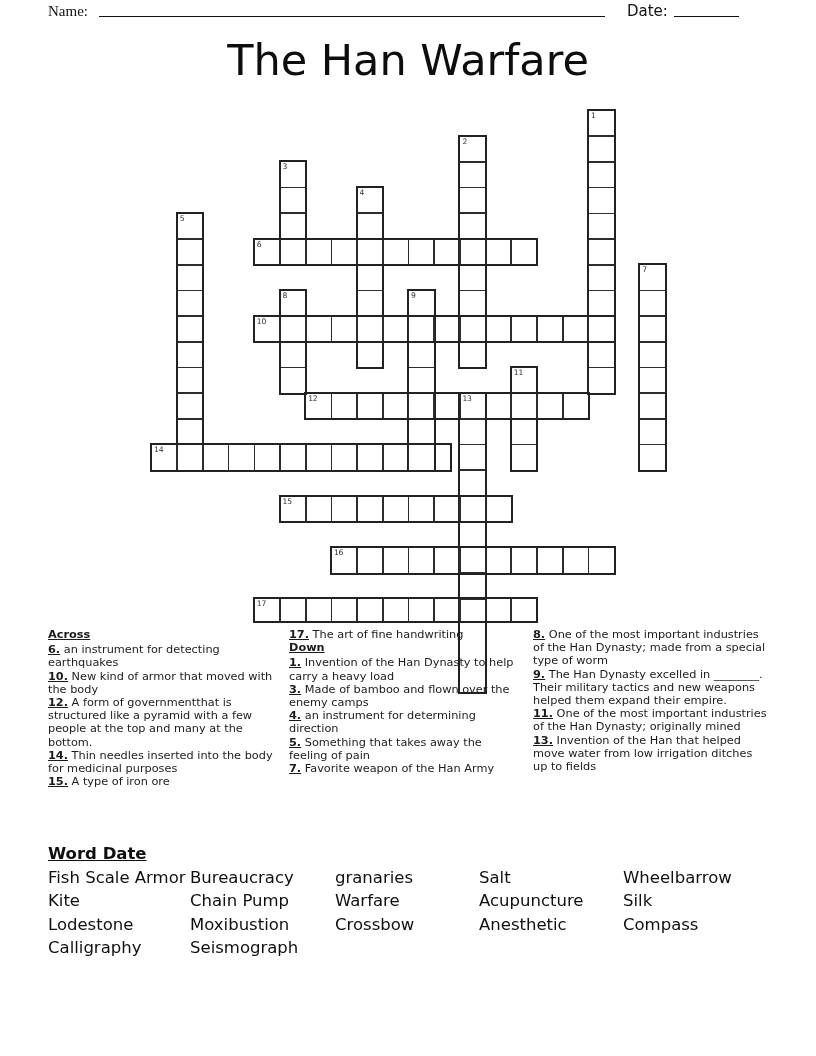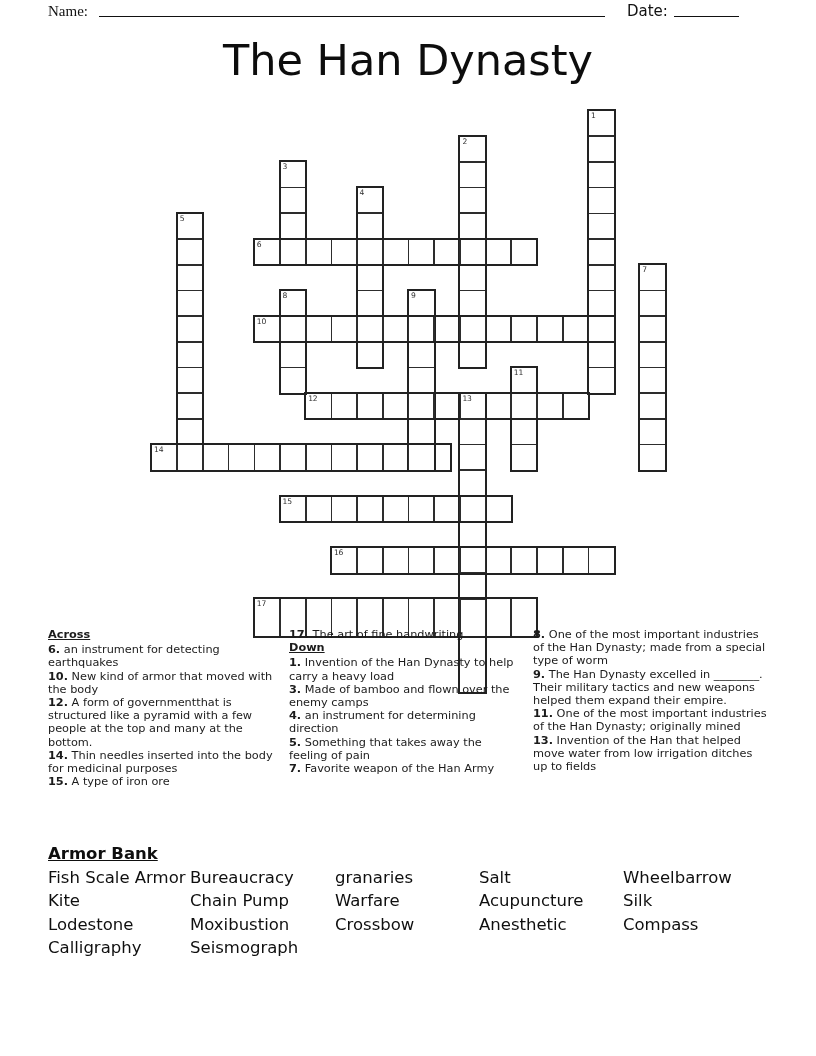--- a/index.html
+++ b/index.html
@@ -29,41 +29,41 @@
     position:absolute;left:2px;top:0px;font-size:7.6px;line-height:9.5px;
     color:#2f2f2f;letter-spacing:-0.2px;
   }
 
   
   .clue-col{position:absolute;top:628px;font-size:11.3px;line-height:13.2px;color:#1b1b1b;}
   .clue-col.c0{left:48px;width:231px;}
   .clue-col.c1{left:289px;width:233px;}
   .clue-col.c2{left:533px;width:236px;}
   .clue-heading{font-weight:bold;text-decoration:underline;margin-bottom:2px;}
-  .cnum{font-weight:bold;}
+  .cnum{font-weight:bold;text-decoration:underline;}
 
   
   #wb-heading{left:48px;top:844px;font-size:16.5px;line-height:19px;font-weight:bold;text-decoration:underline;color:#0f0f0f;}
   #wb-words{
     left:48px;top:866px;width:722px;display:grid;
     grid-template-columns:142px 145px 144px 144px auto;
     grid-auto-rows:23.3px;align-items:center;
     font-size:16.5px;color:#0f0f0f;
   }
   .wb-word{white-space:nowrap;line-height:23.3px;}
 </style>
 </head>
 <body>
 
 <span class="abs hdr-label" style="left:48px;top:3px;font-family:Liberation Serif, serif;">Name:</span>
 <div class="abs blank-line" style="left:99px;top:1px;width:506px;"></div>
 <span class="abs hdr-label" style="left:627px;top:3px;">Date:</span>
 <div class="abs blank-line" style="left:674px;top:1px;width:65px;"></div>
 
-<div class="abs" id="title">The Han Dynasty</div>
+<div class="abs" id="title">The Han Warfare</div>
 
 <div class="abs" id="grid">
     <div class="word" style="left: 586.9px; top: 109px; width: 28.7px; height: 285.7px;">
       <div class="sep" style="top: 24.4px; left: 0px; height: 1.7px; width: 100%;"></div>
       <div class="sep" style="top: 50.1px; left: 0px; height: 1.7px; width: 100%;"></div>
       <div class="sep" style="top: 75.8px; left: 0px; height: 1.7px; width: 100%;"></div>
       <div class="sep" style="top: 101.5px; left: 0px; height: 1.7px; width: 100%;"></div>
       <div class="sep" style="top: 127.2px; left: 0px; height: 1.7px; width: 100%;"></div>
       <div class="sep" style="top: 152.9px; left: 0px; height: 1.7px; width: 100%;"></div>
       <div class="sep" style="top: 178.6px; left: 0px; height: 1.7px; width: 100%;"></div>
@@ -224,21 +224,21 @@
       <div class="sep" style="left: 75.8px; top: 0px; width: 1.7px; height: 100%;"></div>
       <div class="sep" style="left: 101.5px; top: 0px; width: 1.7px; height: 100%;"></div>
       <div class="sep" style="left: 127.2px; top: 0px; width: 1.7px; height: 100%;"></div>
       <div class="sep" style="left: 152.9px; top: 0px; width: 1.7px; height: 100%;"></div>
       <div class="sep" style="left: 178.6px; top: 0px; width: 1.7px; height: 100%;"></div>
       <div class="sep" style="left: 204.3px; top: 0px; width: 1.7px; height: 100%;"></div>
       <div class="sep" style="left: 230px; top: 0px; width: 1.7px; height: 100%;"></div>
       <div class="sep" style="left: 255.7px; top: 0px; width: 1.7px; height: 100%;"></div>
       <span class="num">16</span>
     </div>
-    <div class="word" style="left: 252.8px; top: 597.3px; width: 285.7px; height: 41px;">
+    <div class="word" style="left: 252.8px; top: 597.3px; width: 285.7px; height: 26px;">
       <div class="sep" style="left: 24.4px; top: 0px; width: 1.7px; height: 100%;"></div>
       <div class="sep" style="left: 50.1px; top: 0px; width: 1.7px; height: 100%;"></div>
       <div class="sep" style="left: 75.8px; top: 0px; width: 1.7px; height: 100%;"></div>
       <div class="sep" style="left: 101.5px; top: 0px; width: 1.7px; height: 100%;"></div>
       <div class="sep" style="left: 127.2px; top: 0px; width: 1.7px; height: 100%;"></div>
       <div class="sep" style="left: 152.9px; top: 0px; width: 1.7px; height: 100%;"></div>
       <div class="sep" style="left: 178.6px; top: 0px; width: 1.7px; height: 100%;"></div>
       <div class="sep" style="left: 204.3px; top: 0px; width: 1.7px; height: 100%;"></div>
       <div class="sep" style="left: 230px; top: 0px; width: 1.7px; height: 100%;"></div>
       <div class="sep" style="left: 255.7px; top: 0px; width: 1.7px; height: 100%;"></div>
@@ -265,21 +265,21 @@
       <div class="clue"><span class="cnum">7.</span> Favorite weapon of the Han Army</div>
     </div>
     <div class="clue-col c2">
       <div class="clue"><span class="cnum">8.</span> One of the most important industries of the Han Dynasty; made from a special type of worm</div>
       <div class="clue"><span class="cnum">9.</span> The Han Dynasty excelled in ________. Their military tactics and new weapons helped them expand their empire.</div>
       <div class="clue"><span class="cnum">11.</span> One of the most important industries of the Han Dynasty; originally mined</div>
       <div class="clue"><span class="cnum">13.</span> Invention of the Han that helped move water from low irrigation ditches up to fields</div>
     </div>
   </div>
 
-<div class="abs" id="wb-heading">Armor Bank</div>
+<div class="abs" id="wb-heading">Word Date</div>
 <div class="abs" id="wb-words">
     <div class="wb-word">Fish Scale Armor</div>
     <div class="wb-word">Bureaucracy</div>
     <div class="wb-word">granaries</div>
     <div class="wb-word">Salt</div>
     <div class="wb-word">Wheelbarrow</div>
     <div class="wb-word">Kite</div>
     <div class="wb-word">Chain Pump</div>
     <div class="wb-word">Warfare</div>
     <div class="wb-word">Acupuncture</div>

